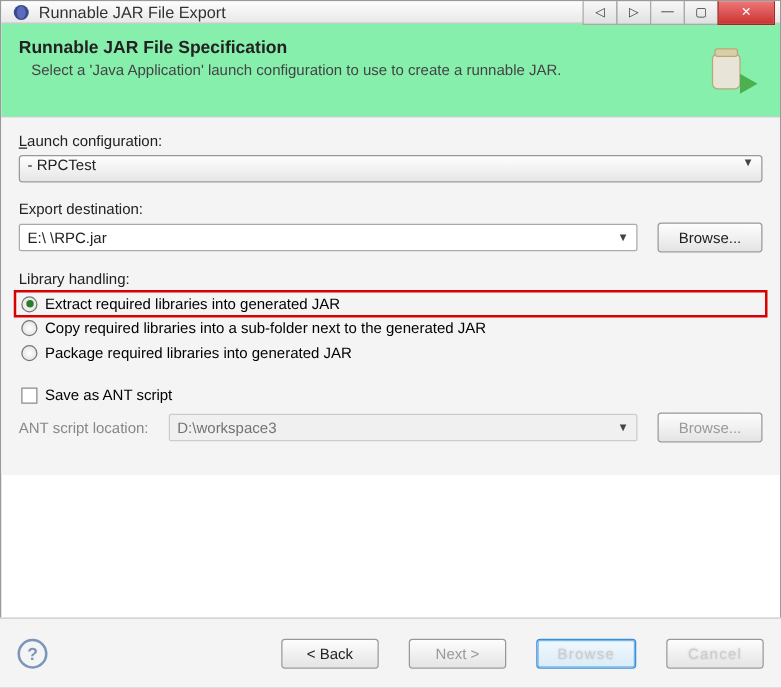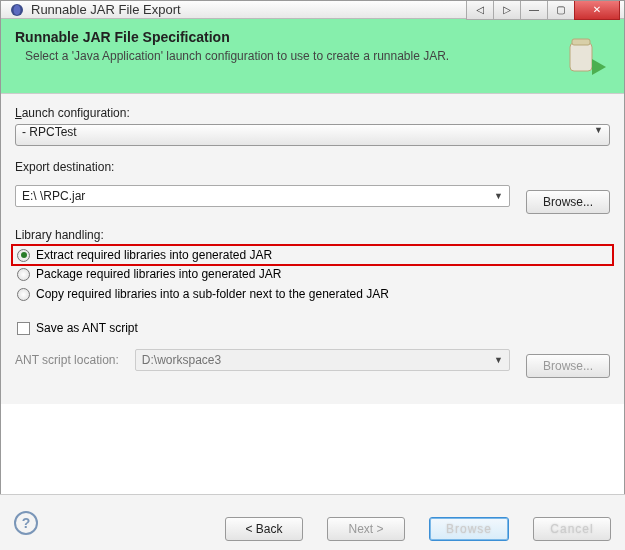--- a/index.html
+++ b/index.html
@@ -18,21 +18,21 @@
 .body { padding: 12px 14px; background: #f4f4f4; }
 .label { font-size: 12px; color: #222; margin-bottom: 4px; text-decoration: underline; text-decoration-color: rgba(0,0,0,0); }
 .label .accel { text-decoration: underline; }
 .combo { width: 100%; height: 22px; border: 1px solid #999; background: linear-gradient(#fefefe,#e6e6e6); border-radius: 3px; display: flex; align-items: flex-start; padding: 0 6px; position: relative; }
 .combo .sel { flex: 1; color: #222; }
 .combo .chev { font-size: 9px; color: #444; }
 .row { display: flex; gap: 16px; align-items: center; }
 .textfield { height: 22px; border: 1px solid #aaa; background: #fff; border-radius: 2px; padding: 0 6px; display: flex; align-items: center; flex: 1; position: relative; }
 .textfield .txt { flex: 1; color: #222; }
 .textfield .chev { font-size: 9px; color: #444; }
-.btn { height: 24px; padding: 0 16px; border: 1px solid #999; background: linear-gradient(#fdfdfd,#e4e4e4); border-radius: 3px; color: #222; display: inline-flex; align-items: center; justify-content: center; min-width: 78px; margin-top: 12px; }
+.btn { height: 24px; padding: 0 16px; border: 1px solid #999; background: linear-gradient(#fdfdfd,#e4e4e4); border-radius: 3px; color: #222; display: inline-flex; align-items: center; justify-content: center; min-width: 78px; }
 .btn.primary { border: 1px solid #3b8fd6; box-shadow: 0 0 0 1px #7ab8e8 inset; background: linear-gradient(#f2f8fd,#d8ecf9); }
 .btn.disabled { color: #999; }
 .group { margin-bottom: 14px; }
 .radios { margin-top: 2px; }
 .radio-row { display: flex; align-items: center; gap: 6px; padding: 3px 2px; }
 .radio-circle { width: 13px; height: 13px; border: 1px solid #777; border-radius: 50%; background: radial-gradient(#fff,#ddd); display: flex; align-items: center; justify-content: center; flex-shrink: 0; }
 .radio-circle.checked::after { content: ""; width: 6px; height: 6px; background: #2a7c2a; border-radius: 50%; }
 .highlight { border: 2px solid #d80000; padding: 2px 4px; margin: -2px -4px; }
 .checkbox { width: 13px; height: 13px; border: 1px solid #888; background: #fff; flex-shrink: 0; }
 .disabled-txt { color: #888; }
@@ -100,25 +100,25 @@
 
   <div class="group">
     <div class="label">Library handling:</div>
     <div class="radios">
       <div class="radio-row highlight">
         <span class="radio-circle checked"></span>
         <span>Extract required libraries into generated JAR</span>
       </div>
       <div class="radio-row">
         <span class="radio-circle"></span>
-        <span>Package required libraries into generated JAR</span>
+        <span>Copy required libraries into a sub-folder next to the generated JAR</span>
       </div>
       <div class="radio-row">
         <span class="radio-circle"></span>
-        <span>Copy required libraries into a sub-folder next to the generated JAR</span>
+        <span>Package required libraries into generated JAR</span>
       </div>
     </div>
   </div>
 
   <div class="group">
     <div class="radio-row">
       <span class="checkbox"></span>
       <span>Save as ANT script</span>
     </div>
     <div class="row" style="margin-top:4px;">

